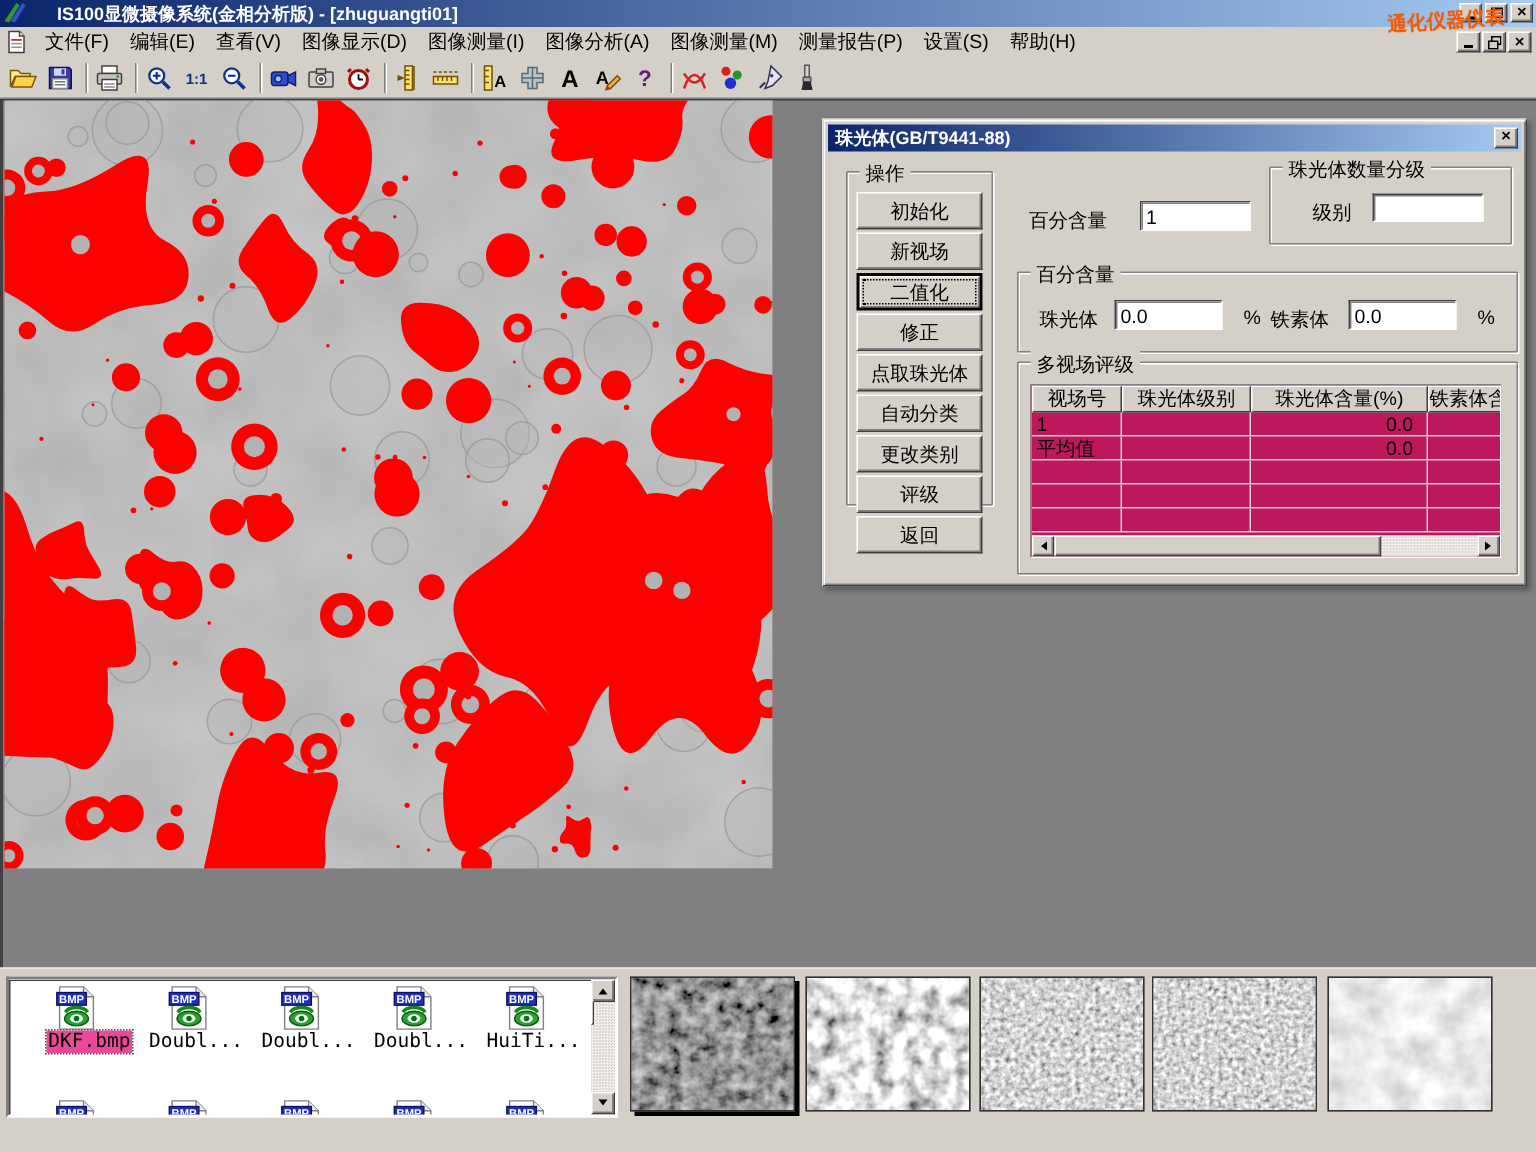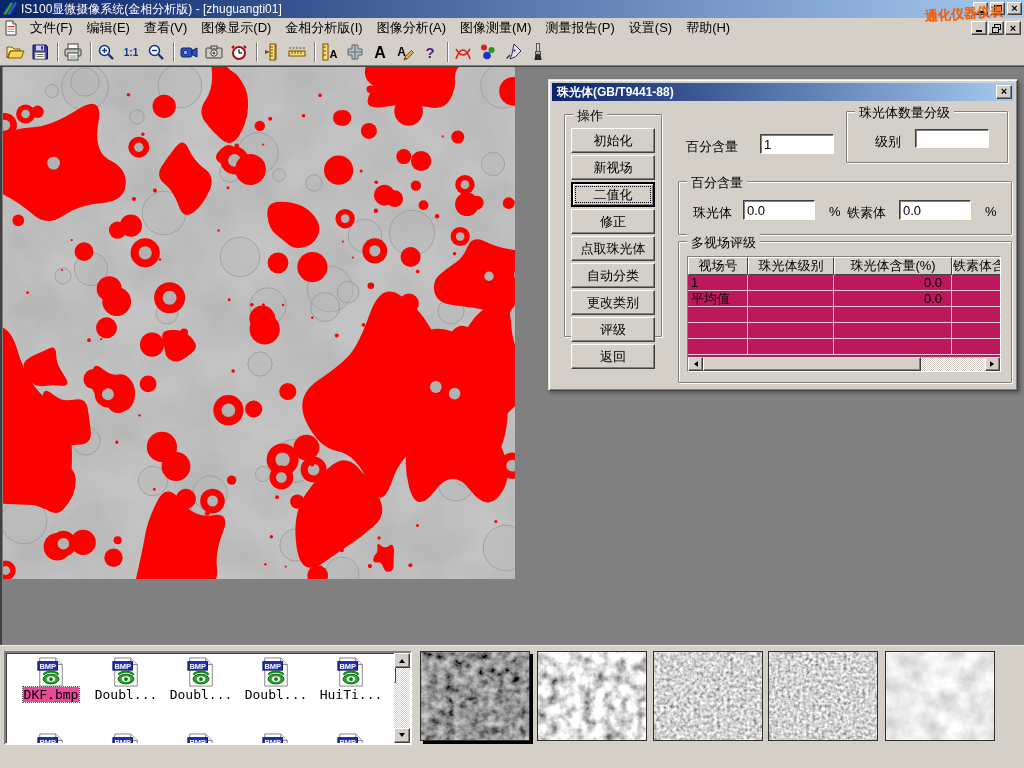--- a/index.html
+++ b/index.html
@@ -3,21 +3,21 @@
 <meta charset="utf-8">
 <style>
 *{margin:0;padding:0;box-sizing:border-box}
 html,body{width:1024px;height:768px;overflow:hidden}
 body{font-family:"Liberation Sans",sans-serif;font-size:12px;background:#d4d0c8}
 .window{position:relative;width:1024px;height:768px;background:#d4d0c8}
 
 
 .titlebar{position:absolute;left:0;top:0;width:1024px;height:18px;
   background:linear-gradient(90deg,#0a246a,#a6caf0);display:flex;align-items:center;padding-left:2px}
-.title-text{color:#fff;font-weight:normal;font-size:12px;margin-left:3px;white-space:nowrap}
+.title-text{color:#fff;font-weight:bold;font-size:12px;margin-left:20px;white-space:nowrap}
 .winbtns{position:absolute;right:2px;top:2px;display:flex;gap:2px}
 .wbtn{width:15px;height:13px;background:#d4d0c8;border:1px solid;border-color:#fff #404040 #404040 #fff;
   box-shadow:inset -1px -1px 0 #808080;font-size:9px;line-height:9px;display:flex;align-items:center;justify-content:center;cursor:default}
 .gl-min{display:block;width:6px;height:2px;background:#000;margin-top:6px}
 .gl-max{display:block;width:8px;height:7px;border:1px solid #000;border-top:2px solid #000}
 .gl-x{font-weight:bold;font-size:11px;line-height:9px;color:#000;font-style:normal}
 .watermark{position:absolute;left:925px;top:5px;color:#f25c05;font-weight:bold;font-size:13px;
   transform:rotate(-4deg);z-index:60;white-space:nowrap;text-shadow:0 0 1px rgba(242,92,5,.4)}
 
 
@@ -85,21 +85,21 @@
 .htrack{flex:1;background:repeating-conic-gradient(#fff 0 25%,#d4d0c8 0 50%) 0 0/2px 2px}
 .arr-l{width:0;height:0;border:3px solid transparent;border-right:4px solid #000;margin-right:2px}
 .arr-r{width:0;height:0;border:3px solid transparent;border-left:4px solid #000;margin-left:2px}
 .arr-u{width:0;height:0;border:3px solid transparent;border-bottom:4px solid #000;margin-bottom:2px}
 .arr-d{width:0;height:0;border:3px solid transparent;border-top:4px solid #000;margin-top:2px}
 
 
 .bottombar{position:absolute;left:0;top:645px;width:1024px;height:103px;background:#d4d0c8;border-top:1px solid #ececec}
 .filelist{position:absolute;left:4px;top:5px;width:408px;height:94px;background:#fff;
   border:2px solid;border-color:#808080 #fff #fff #808080;box-shadow:inset 1px 1px 0 #404040;overflow:hidden}
-.fitem{position:absolute;width:74px;text-align:center;cursor:default}
+.fitem{position:absolute;width:74px;text-align:right;cursor:default}
 .fitem svg{display:block;margin:0 auto}
 .flabel{font-family:"DejaVu Sans Mono",monospace;font-size:13px;white-space:nowrap;display:inline-block;padding:0 1px}
 .flabel.selected{background:#ec4899;outline:1px dotted #555}
 .vscroll{position:absolute;right:0;top:0;width:16px;height:90px;background:repeating-conic-gradient(#fff 0 25%,#d4d0c8 0 50%) 0 0/2px 2px}
 .vscroll .sbtn{width:16px;height:15px}
 .vthumb{width:16px;height:26px;background:#d4d0c8;border:1px solid;border-color:#fff #404040 #404040 #fff;box-shadow:inset -1px -1px 0 #808080}
 .thumb{position:absolute;top:5px;width:110px;height:90px;border:1px solid #303030;background:#888;cursor:default}
 .thumb svg{display:block}
 .thumb.sel{box-shadow:3px 3px 0 #000}
 
@@ -141,21 +141,21 @@
       <path d="M3 1h7l3 3v11H3z" fill="#fff" stroke="#404040"></path>
       <path d="M10 1v3h3" fill="#ffe" stroke="#404040"></path>
       <rect x="4.5" y="6" width="7" height="1.2" fill="#c03030"></rect>
       <rect x="4.5" y="8.6" width="7" height="1" fill="#909090"></rect>
       <rect x="4.5" y="11" width="7" height="1" fill="#909090"></rect>
     </svg>
     <span class="menu-item">文件(F)</span>
     <span class="menu-item">编辑(E)</span>
     <span class="menu-item">查看(V)</span>
     <span class="menu-item">图像显示(D)</span>
-    <span class="menu-item">金相分析版(I)</span>
+    <span class="menu-item">图像测量(I)</span>
     <span class="menu-item">图像分析(A)</span>
     <span class="menu-item">图像测量(M)</span>
     <span class="menu-item">测量报告(P)</span>
     <span class="menu-item">设置(S)</span>
     <span class="menu-item">帮助(H)</span>
     <span class="mdibtns">
       <span class="mdibtn">
           <i class="gl-min"></i>
         </span>
       <span class="mdibtn">

